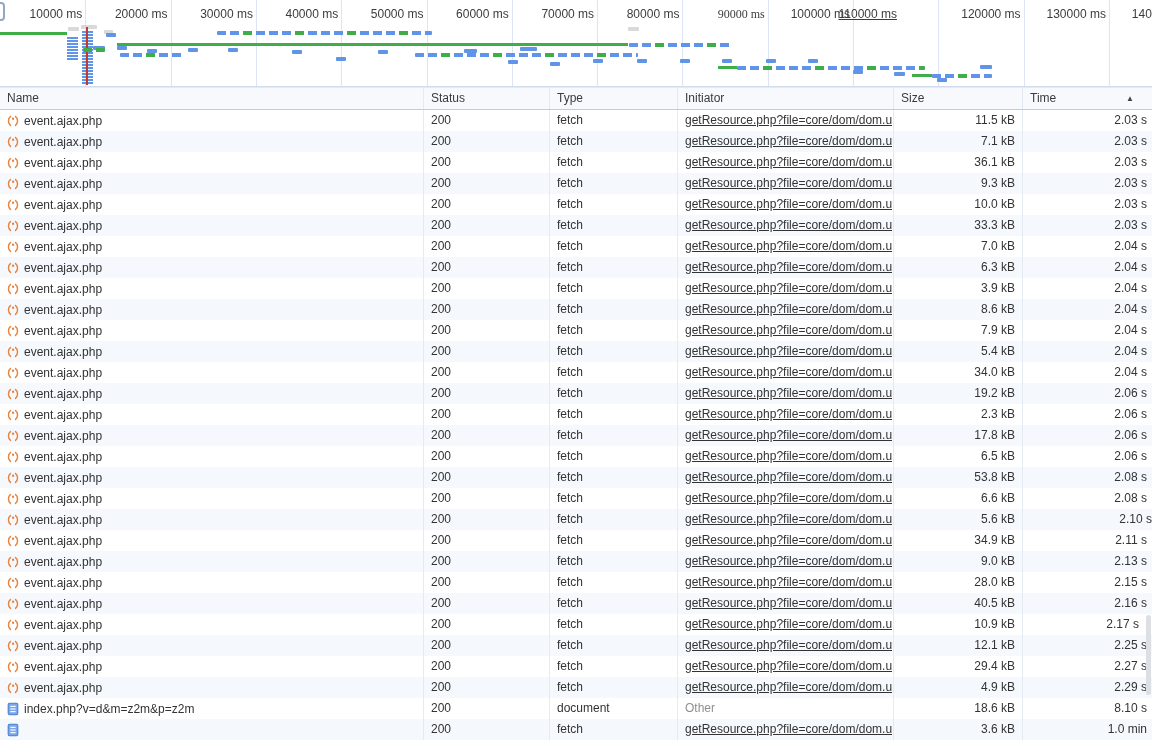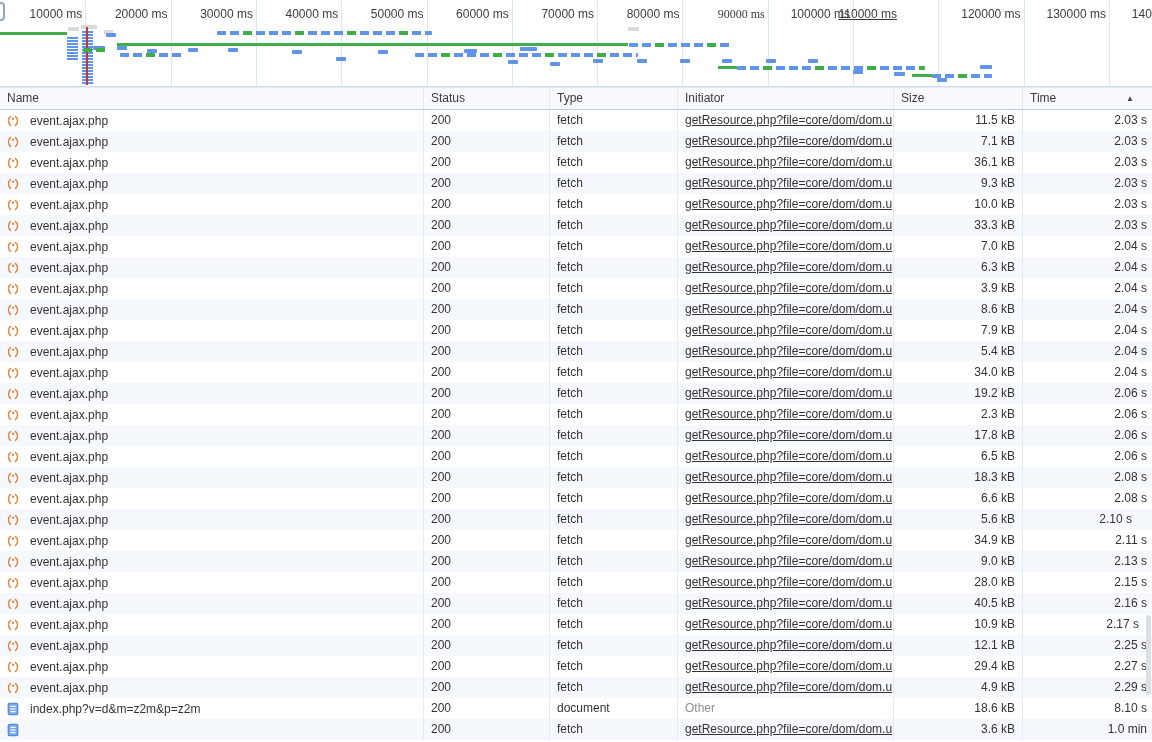--- a/index.html
+++ b/index.html
@@ -38,21 +38,21 @@
     border-top:1px solid #e5e9f0;border-bottom:1px solid var(--hdrline);
     font-size:12px;line-height:21px;color:#3b3b3b;}
   .th{position:relative;padding-left:7px;white-space:nowrap;overflow:hidden;}
   .th + .th{border-left:1px solid var(--sep);}
   .sort-arrow{position:absolute;right:18px;top:0;font-size:8px;color:#444;line-height:21px;}
   .tbody{width:1152px;}
   .tr{display:flex;width:1152px;height:21px;font-size:12px;line-height:20px;background:#fff;}
   .tr.alt{background:var(--stripe);}
   .td{white-space:nowrap;overflow:hidden;padding-left:7px;}
   .td + .td{border-left:1px solid var(--sep);}
-  .td.name{display:flex;align-items:center;gap:10px;padding-left:6px;}
+  .td.name{display:flex;align-items:center;gap:4px;padding-left:6px;}
   .td.num{text-align:right;padding-left:0;}
   .icon{display:inline-flex;width:14px;height:14px;flex:0 0 14px;}
   .init-link{color:var(--text);text-decoration:underline;cursor:pointer;display:inline-block;
     max-width:100%;overflow:hidden;}
   .init-other{color:var(--muted);}
   .scroll-thumb{position:absolute;right:1px;top:615px;width:5px;height:80px;
     background:#dcdfe3;border-radius:3px;}
 </style>
 </head>
 <body>
@@ -459,21 +459,21 @@
                 <path d="M5.6 2.5C3.8 3.8 2.8 5.8 2.8 8s1 4.2 2.8 5.5" fill="none" stroke="#e8823a" stroke-width="1.6"></path>
                 <path d="M10.4 2.5c1.8 1.3 2.8 3.3 2.8 5.5s-1 4.2-2.8 5.5" fill="none" stroke="#e8823a" stroke-width="1.6"></path>
                 <rect x="6.9" y="4.2" width="2.4" height="2.4" fill="#e8823a"></rect>
               </svg>
             </span>
             <span>event.ajax.php</span>
           </div>
           <div class="td" style="width: 126px;">200</div>
           <div class="td" style="width: 128px;">fetch</div>
           <div class="td" style="width: 216px;"><a class="init-link">getResource.php?file=core/dom/dom.u</a></div>
-          <div class="td num" style="width: 129px; padding-right: 7px;">18.3 kB</div>
+          <div class="td num" style="width: 129px; padding-right: 7px;">53.8 kB</div>
           <div class="td num" style="width: 130px; padding-right: 5px;">2.08 s</div>
         </div>
         <div class="tr">
           <div class="td name" style="width: 423px;">
             <span class="icon">
               <svg viewBox="0 0 16 16" width="14" height="14">
                 <path d="M5.6 2.5C3.8 3.8 2.8 5.8 2.8 8s1 4.2 2.8 5.5" fill="none" stroke="#e8823a" stroke-width="1.6"></path>
                 <path d="M10.4 2.5c1.8 1.3 2.8 3.3 2.8 5.5s-1 4.2-2.8 5.5" fill="none" stroke="#e8823a" stroke-width="1.6"></path>
                 <rect x="6.9" y="4.2" width="2.4" height="2.4" fill="#e8823a"></rect>
               </svg>
@@ -494,21 +494,21 @@
                 <path d="M10.4 2.5c1.8 1.3 2.8 3.3 2.8 5.5s-1 4.2-2.8 5.5" fill="none" stroke="#e8823a" stroke-width="1.6"></path>
                 <rect x="6.9" y="4.2" width="2.4" height="2.4" fill="#e8823a"></rect>
               </svg>
             </span>
             <span>event.ajax.php</span>
           </div>
           <div class="td" style="width: 126px;">200</div>
           <div class="td" style="width: 128px;">fetch</div>
           <div class="td" style="width: 216px;"><a class="init-link">getResource.php?file=core/dom/dom.u</a></div>
           <div class="td num" style="width: 129px; padding-right: 7px;">5.6 kB</div>
-          <div class="td num" style="width: 130px; padding-right: 20px;">2.10 s</div>
+          <div class="td num" style="width: 130px; padding-right: 0;">2.10 s</div>
         </div>
         <div class="tr">
           <div class="td name" style="width: 423px;">
             <span class="icon">
               <svg viewBox="0 0 16 16" width="14" height="14">
                 <path d="M5.6 2.5C3.8 3.8 2.8 5.8 2.8 8s1 4.2 2.8 5.5" fill="none" stroke="#e8823a" stroke-width="1.6"></path>
                 <path d="M10.4 2.5c1.8 1.3 2.8 3.3 2.8 5.5s-1 4.2-2.8 5.5" fill="none" stroke="#e8823a" stroke-width="1.6"></path>
                 <rect x="6.9" y="4.2" width="2.4" height="2.4" fill="#e8823a"></rect>
               </svg>
             </span>

